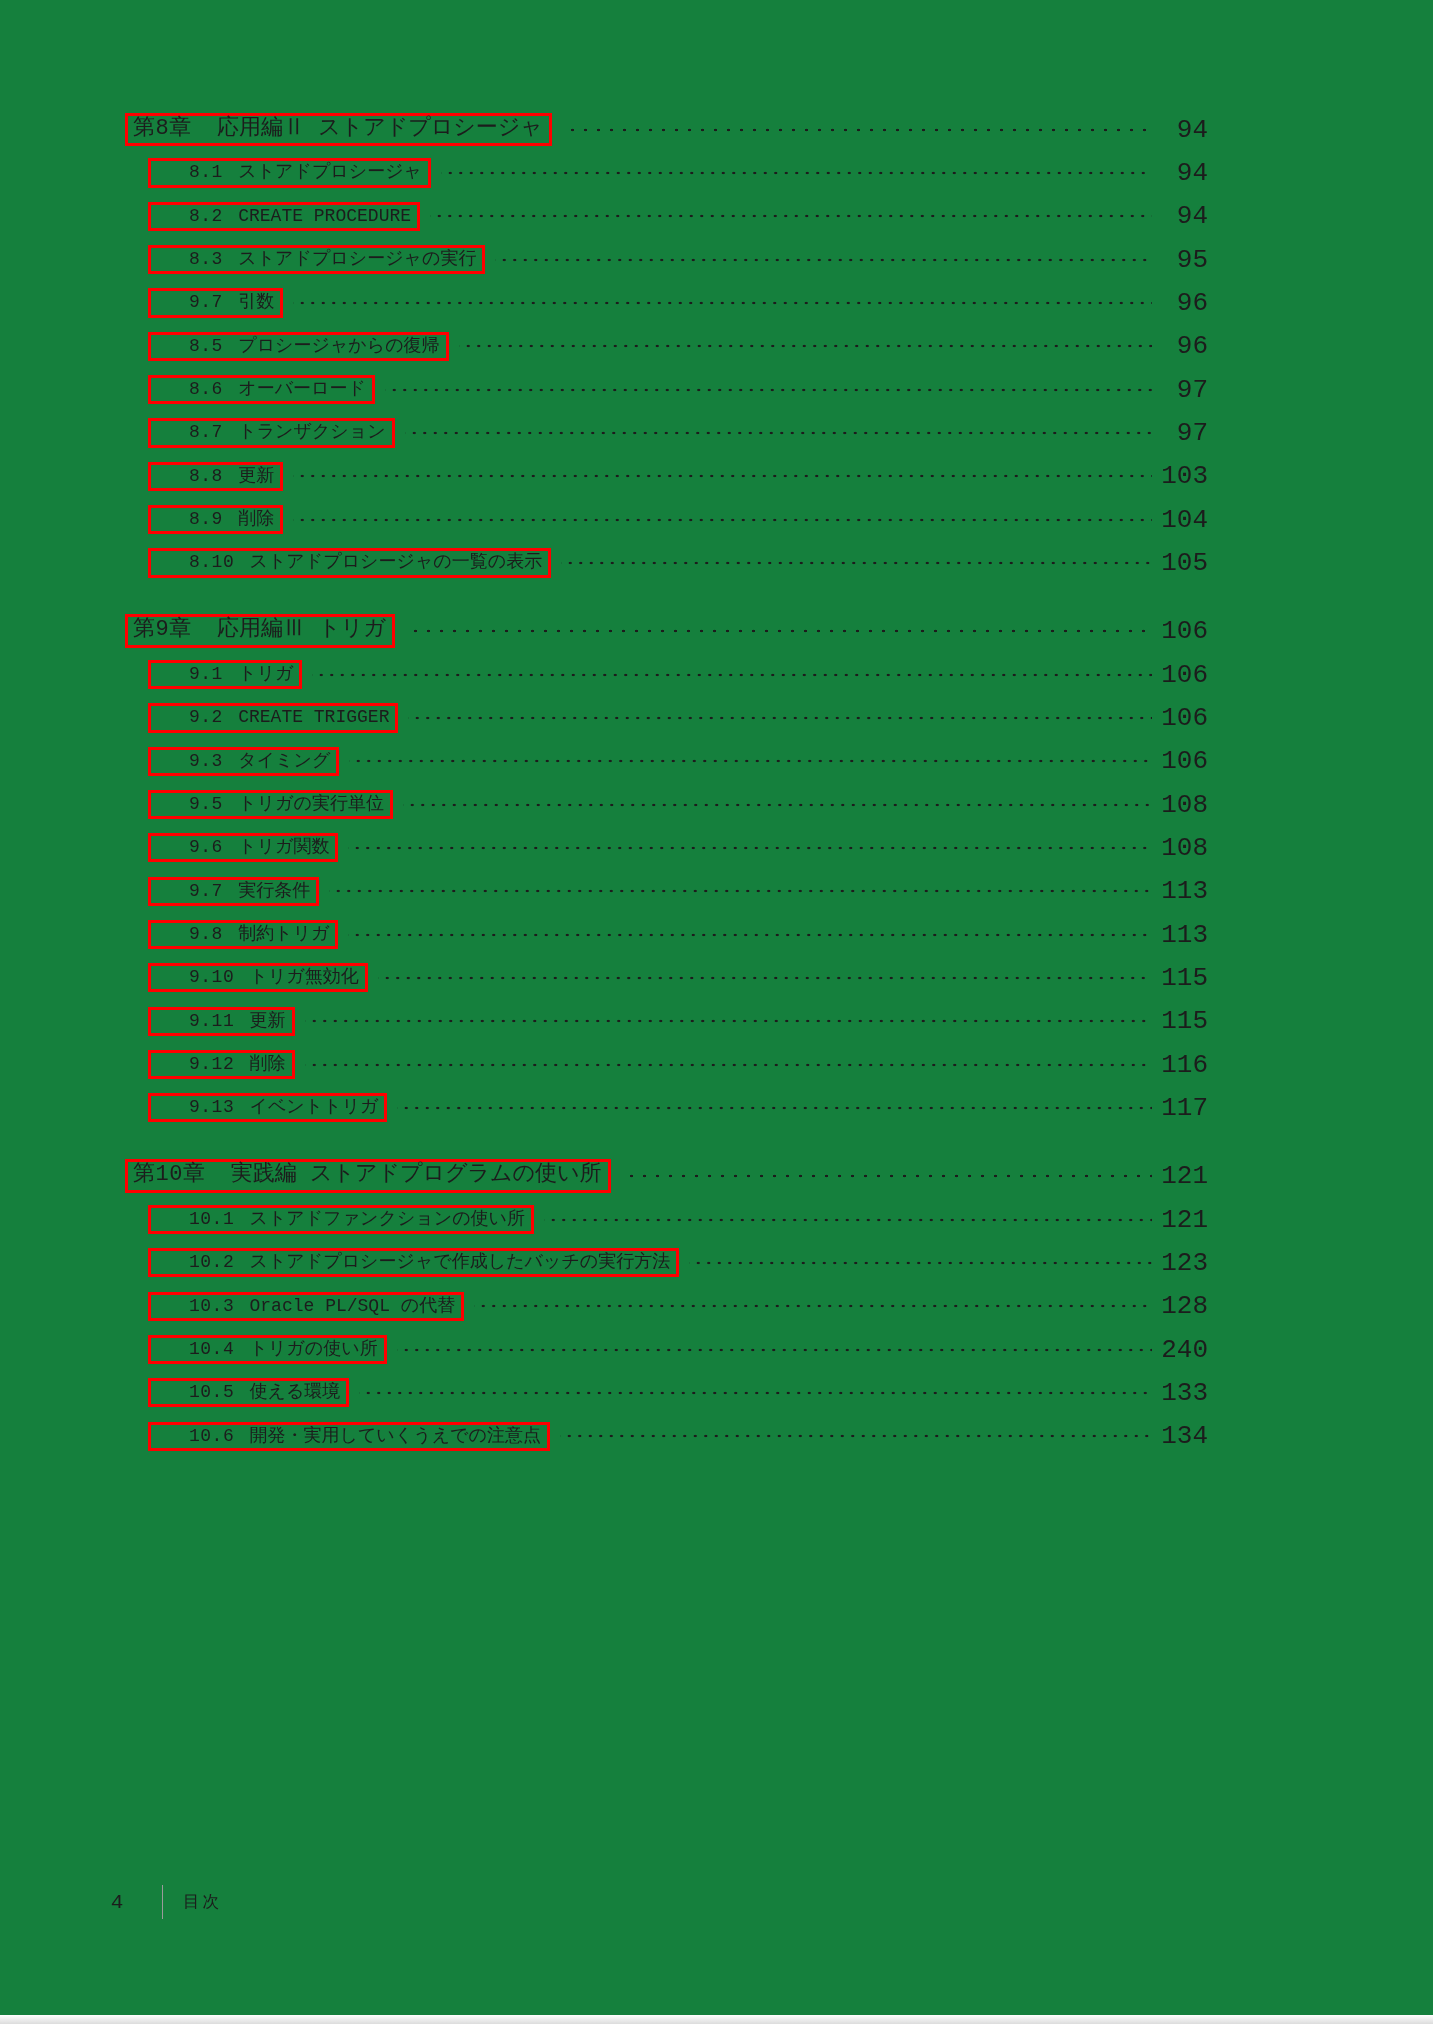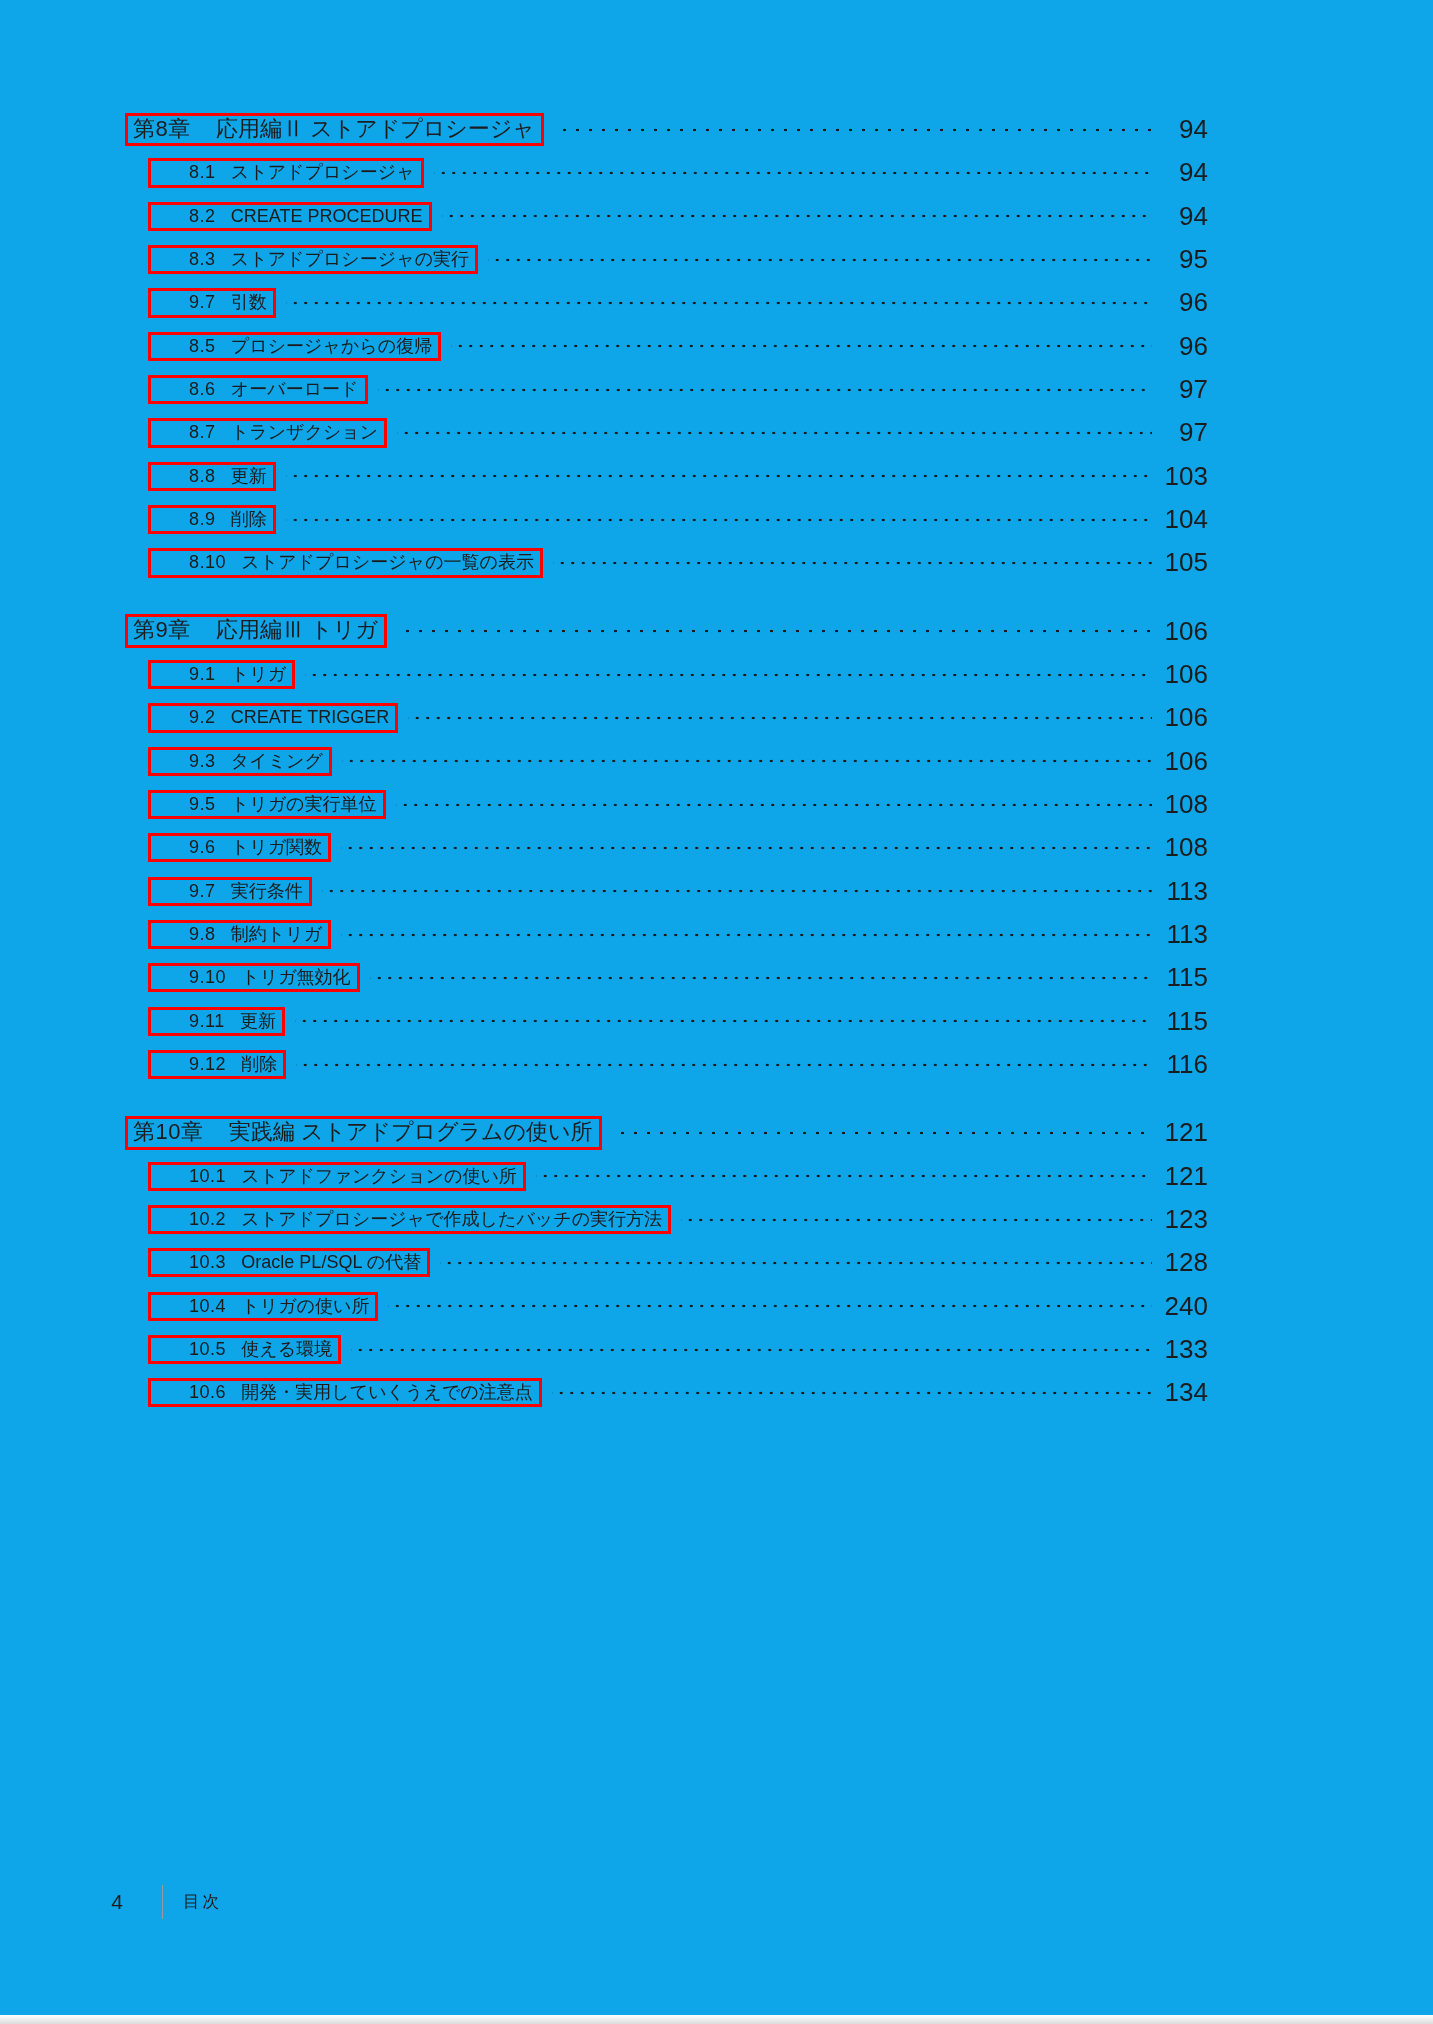--- a/index.html
+++ b/index.html
@@ -7,23 +7,23 @@
     --ink:#1c1c1c;
     --divider:#9a9a9a;
     --dot:#1c1c1c;
   }
   *{margin:0;padding:0;box-sizing:border-box;}
   html,body{background:#ffffff;}
   .page{
     position:relative;
     width:1433px;
     height:2024px;
-    background:#0ea5e9;
+    background:#15803d;
     overflow:hidden;
-    font-family:Liberation Sans, sans-serif;
+    font-family:Liberation Mono, monospace;
     color:var(--ink);
   }
   .toc{
     position:absolute;
     top:108px;
     left:0;
     width:1433px;
     padding-right:225px;
   }
   .row{
@@ -269,20 +269,28 @@
     <span class="pagenum">115</span>
   </div>
       <div class="row section">
     <a class="entry-box" href="#">
       <span class="num">9.12</span>
       <span class="title">削除</span>
     </a>
     <span class="leader"></span>
     <span class="pagenum">116</span>
   </div>
+      <div class="row section">
+    <a class="entry-box" href="#">
+      <span class="num">9.13</span>
+      <span class="title">イベントトリガ</span>
+    </a>
+    <span class="leader"></span>
+    <span class="pagenum">117</span>
+  </div>
       <div class="row chapter">
     <a class="entry-box" href="#">
       <span class="num">第10章</span>
       <span class="title">実践編 ストアドプログラムの使い所</span>
     </a>
     <span class="leader"></span>
     <span class="pagenum">121</span>
   </div>
       <div class="row section">
     <a class="entry-box" href="#">

